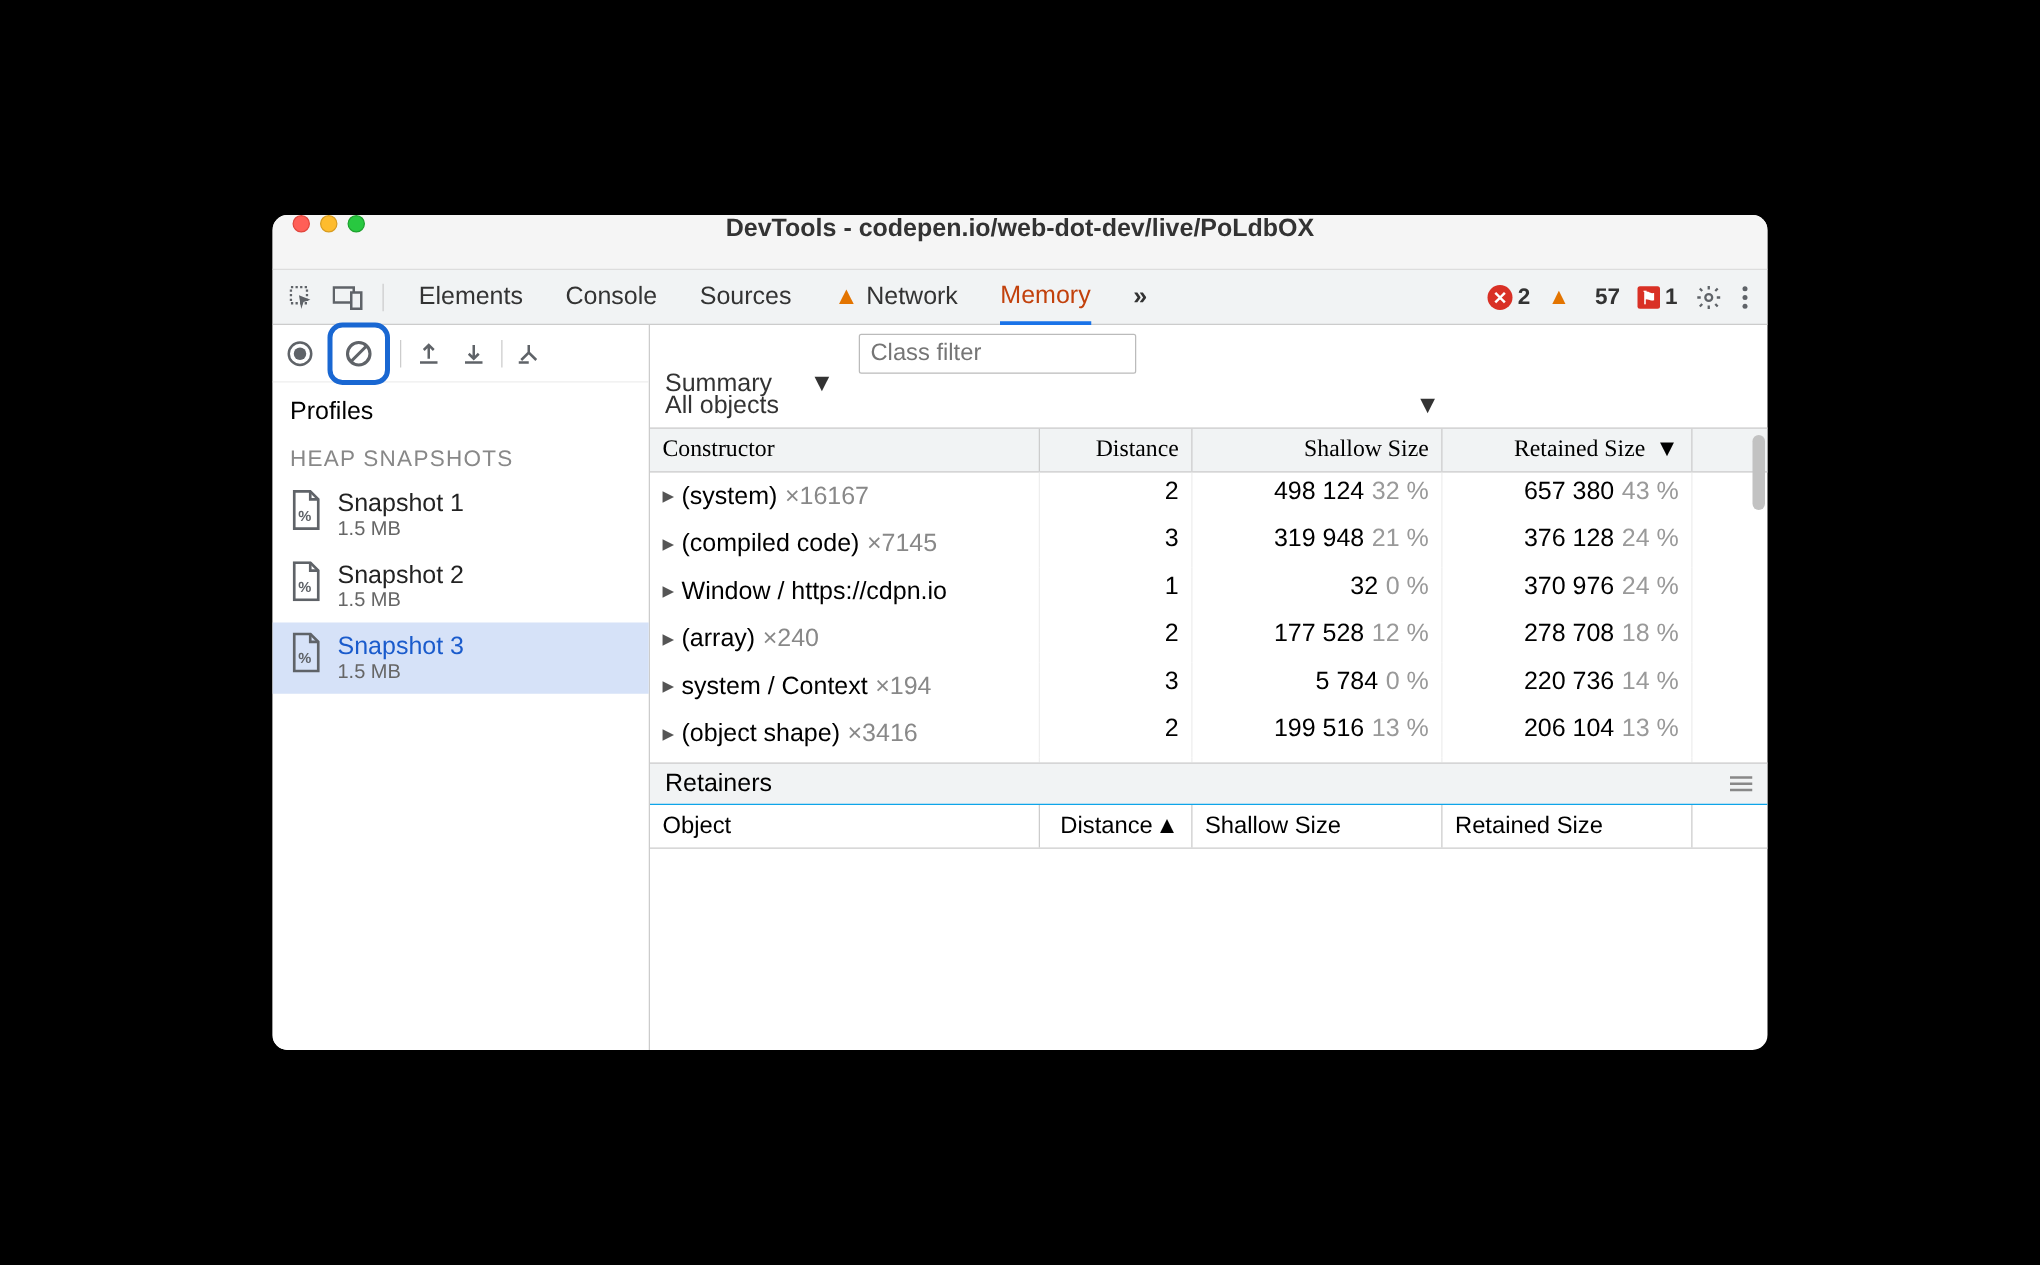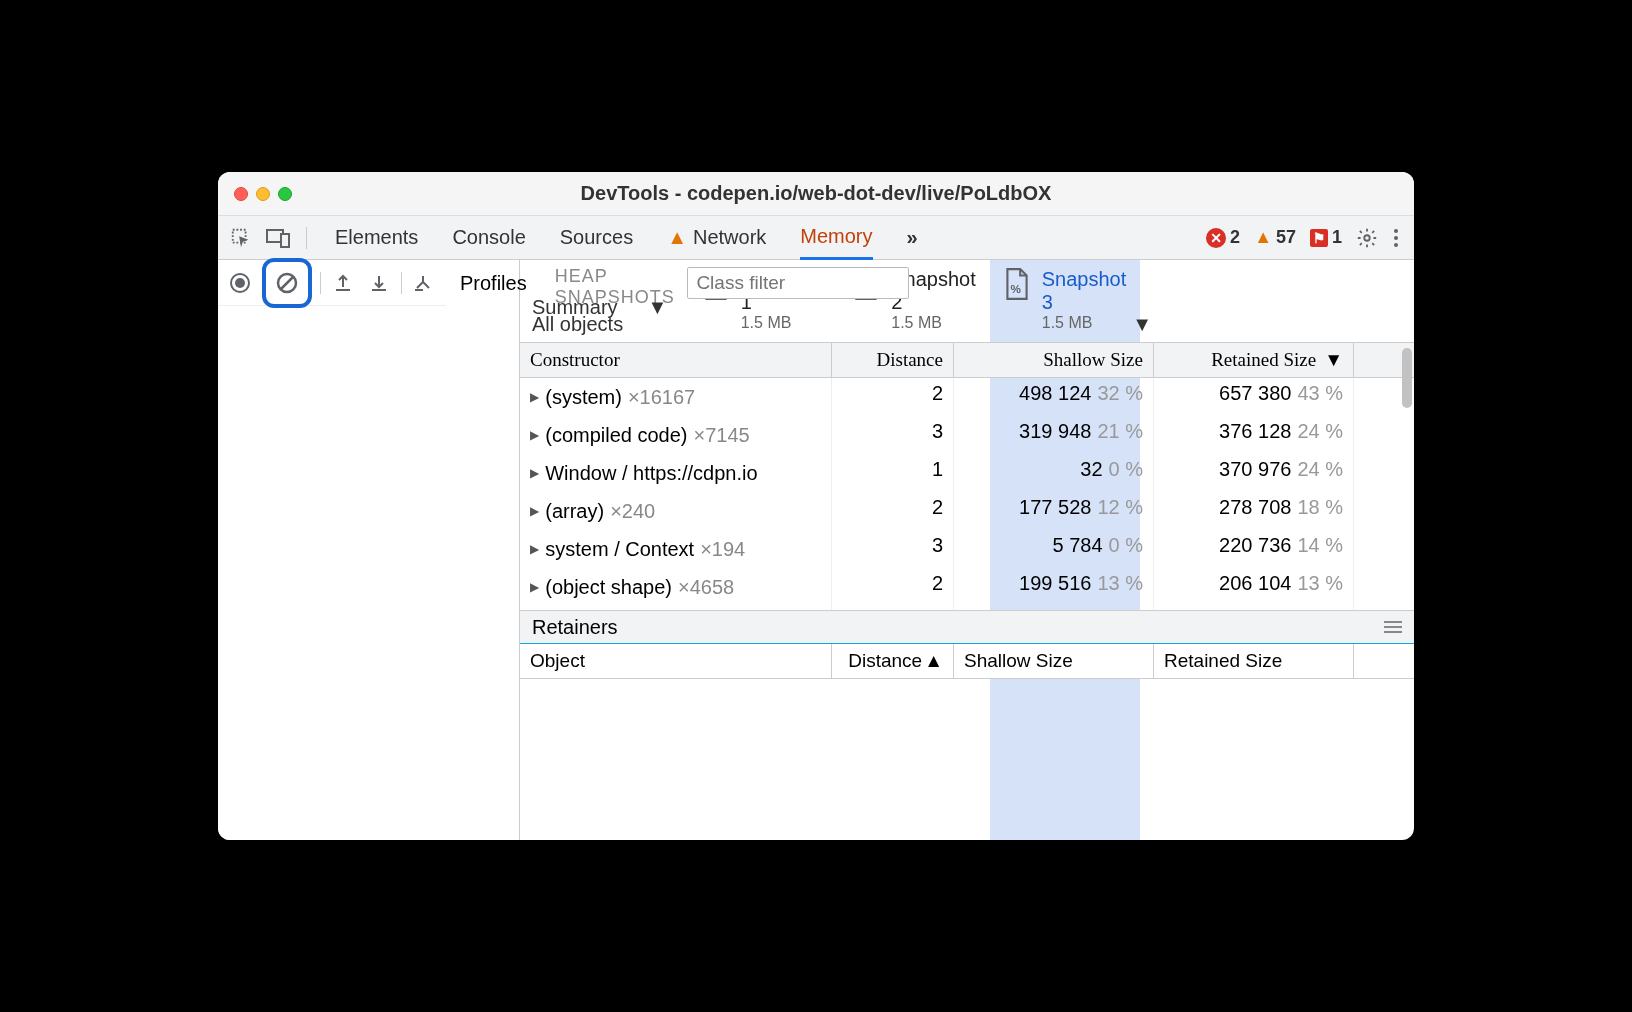--- a/index.html
+++ b/index.html
@@ -19,21 +19,21 @@
     border-radius: 12px;
     overflow: hidden;
     box-shadow: 0 30px 60px rgba(0,0,0,0.5);
     display: flex;
     flex-direction: column;
   }
   .titlebar {
     height: 44px;
     background: #f5f5f5;
     display: flex;
-    align-items: center;
+    align-items: flex-start;
     border-bottom: 1px solid #ddd;
     position: relative;
   }
   .traffic-lights { display: flex; gap: 8px; margin-left: 16px; }
   .light { width: 14px; height: 14px; border-radius: 50%; }
   .light.red { background: #ff5f57; border: 1px solid #e1463d; }
   .light.yellow { background: #febc2e; border: 1px solid #d89d21; }
   .light.green { background: #28c840; border: 1px solid #1ea22e; }
   .title { font-size: 20px; font-weight: 600; color: #333; position: absolute; left: 0; right: 0; text-align: center; }
   .tabbar {
@@ -49,21 +49,21 @@
   .tabs { display: flex; align-items: stretch; margin-left: 28px; gap: 34px; height: 44px; }
   .tab { display: flex; align-items: center; height: 44px; cursor: pointer; }
   .tab.active { color: #c2410c; border-bottom: 3px solid #1a73e8; }
   .tabbar-right { margin-left: auto; display: flex; align-items: center; gap: 14px; padding-right: 14px; }
   .issue-badge { display: inline-flex; align-items: center; justify-content: center; font-size: 18px; font-weight: 600; }
   .circle-badge { width: 20px; height: 20px; border-radius: 50%; color: #fff; display: inline-flex; align-items: center; justify-content: center; font-size: 14px; font-weight: 700; }
   .circle-red { background: #d93025; }
   .triangle-icon { color: #e37400; font-size: 18px; }
   .square-red { width: 18px; height: 18px; background: #d93025; color: #fff; font-size: 14px; line-height: 18px; text-align: center; border-radius: 2px; }
   .body { flex: 1; display: flex; min-height: 0; }
-  .left-pane { width: 302px; background: #fff; border-right: 1px solid #ccc; display: flex; flex-direction: row; }
+  .left-pane { width: 302px; background: #fff; border-right: 1px solid #ccc; display: flex; flex-direction: column; }
   .left-toolbar { height: 46px; display: flex; align-items: center; gap: 8px; padding: 0 8px; border-bottom: 1px solid #eee; }
   .tool-btn { width: 28px; height: 28px; display: flex; align-items: center; justify-content: center; color: #5f6368; }
   .tb-sep { width: 1px; height: 22px; background: #ccc; }
   .highlight-circle {
     width: 50px; height: 50px; border: 4px solid #1967d2; border-radius: 12px;
     display: flex; align-items: center; justify-content: center; color: #5f6368;
   }
   .profiles-header { padding: 12px 14px 10px; font-size: 20px; }
   .heap-label { padding: 6px 14px; font-size: 18px; color: #888; letter-spacing: 1px; }
   .snapshot { display: flex; gap: 12px; padding: 8px 14px; cursor: pointer; align-items: flex-start; }
@@ -137,21 +137,21 @@
       <div class="tab active">Memory</div>
       <div class="tab" style="font-weight:bold">»</div>
     </div>
     <div class="tabbar-right">
       <span class="issue-badge">
         <span class="circle-badge circle-red">✕</span>
         <span style="margin-left:4px;">2</span>
       </span>
       <span class="issue-badge">
         <span class="triangle-icon">▲</span>
-        <span style="margin-left:4px;">57</span>
+        <span style="margin-left:20px;">57</span>
       </span>
       <span class="issue-badge">
         <span class="square-red">⚑</span>
         <span style="margin-left:4px;">1</span>
       </span>
       <span>
         <svg width="22" height="22" viewBox="0 0 24 24">
             <circle cx="12" cy="12" r="3" fill="none" stroke="#5f6368" stroke-width="2"></circle>
             <path d="M12 2v3M12 19v3M4.2 4.2l2.1 2.1M17.7 17.7l2.1 2.1M2 12h3M19 12h3M4.2 19.8l2.1-2.1M17.7 6.3l2.1-2.1" stroke="#5f6368" stroke-width="2"></path>
           </svg>
@@ -315,21 +315,21 @@
               <span class="mult">×194</span>
             </div>
     <div class="num">3</div>
     <div class="num">5 784<span class="pct">0 %</span></div>
     <div class="num">220 736<span class="pct">14 %</span></div>
           </div>
           <div class="grid-row">
     <div class="cell-name">
               <span class="tri">▶</span> 
               <span>(object shape)</span> 
-              <span class="mult">×4658</span>
+              <span class="mult">×3416</span>
             </div>
     <div class="num">2</div>
     <div class="num">199 516<span class="pct">13 %</span></div>
     <div class="num">206 104<span class="pct">13 %</span></div>
           </div>
           <div class="grid-row">
     <div class="cell-name">  </div>
     <div class="num">3</div>
     <div class="num">157 828</div>
     <div class="num">157 868</div>

